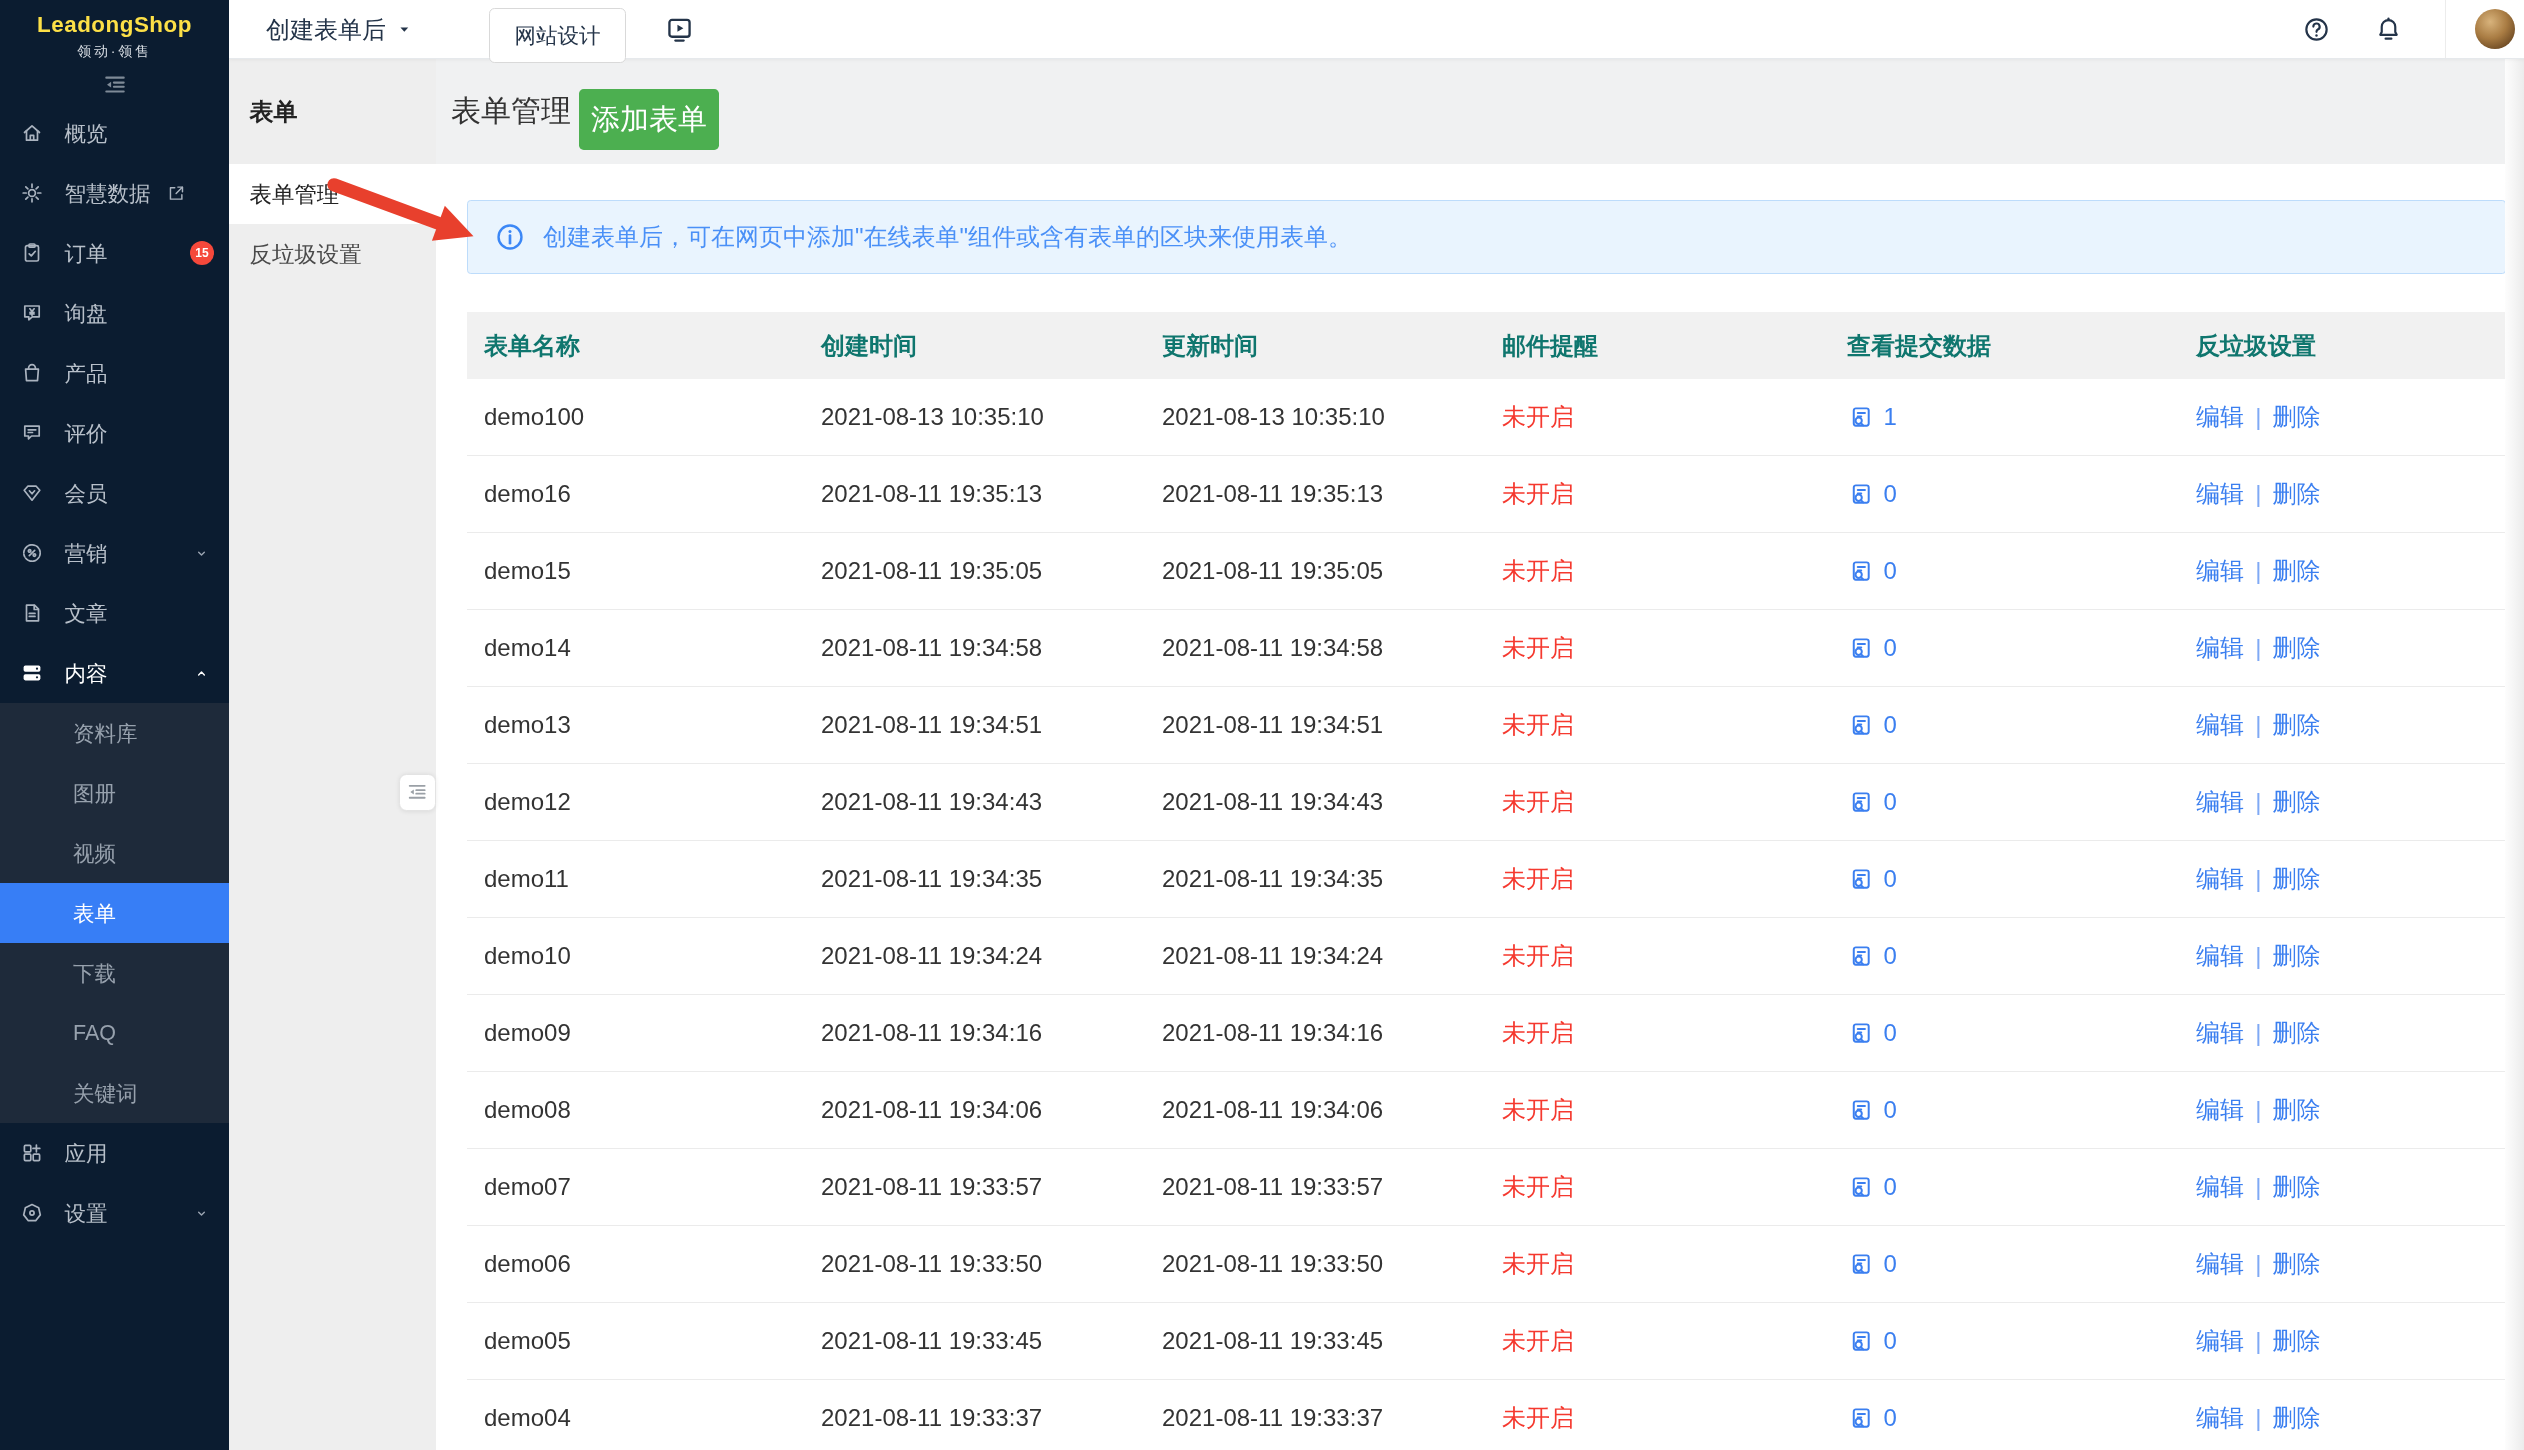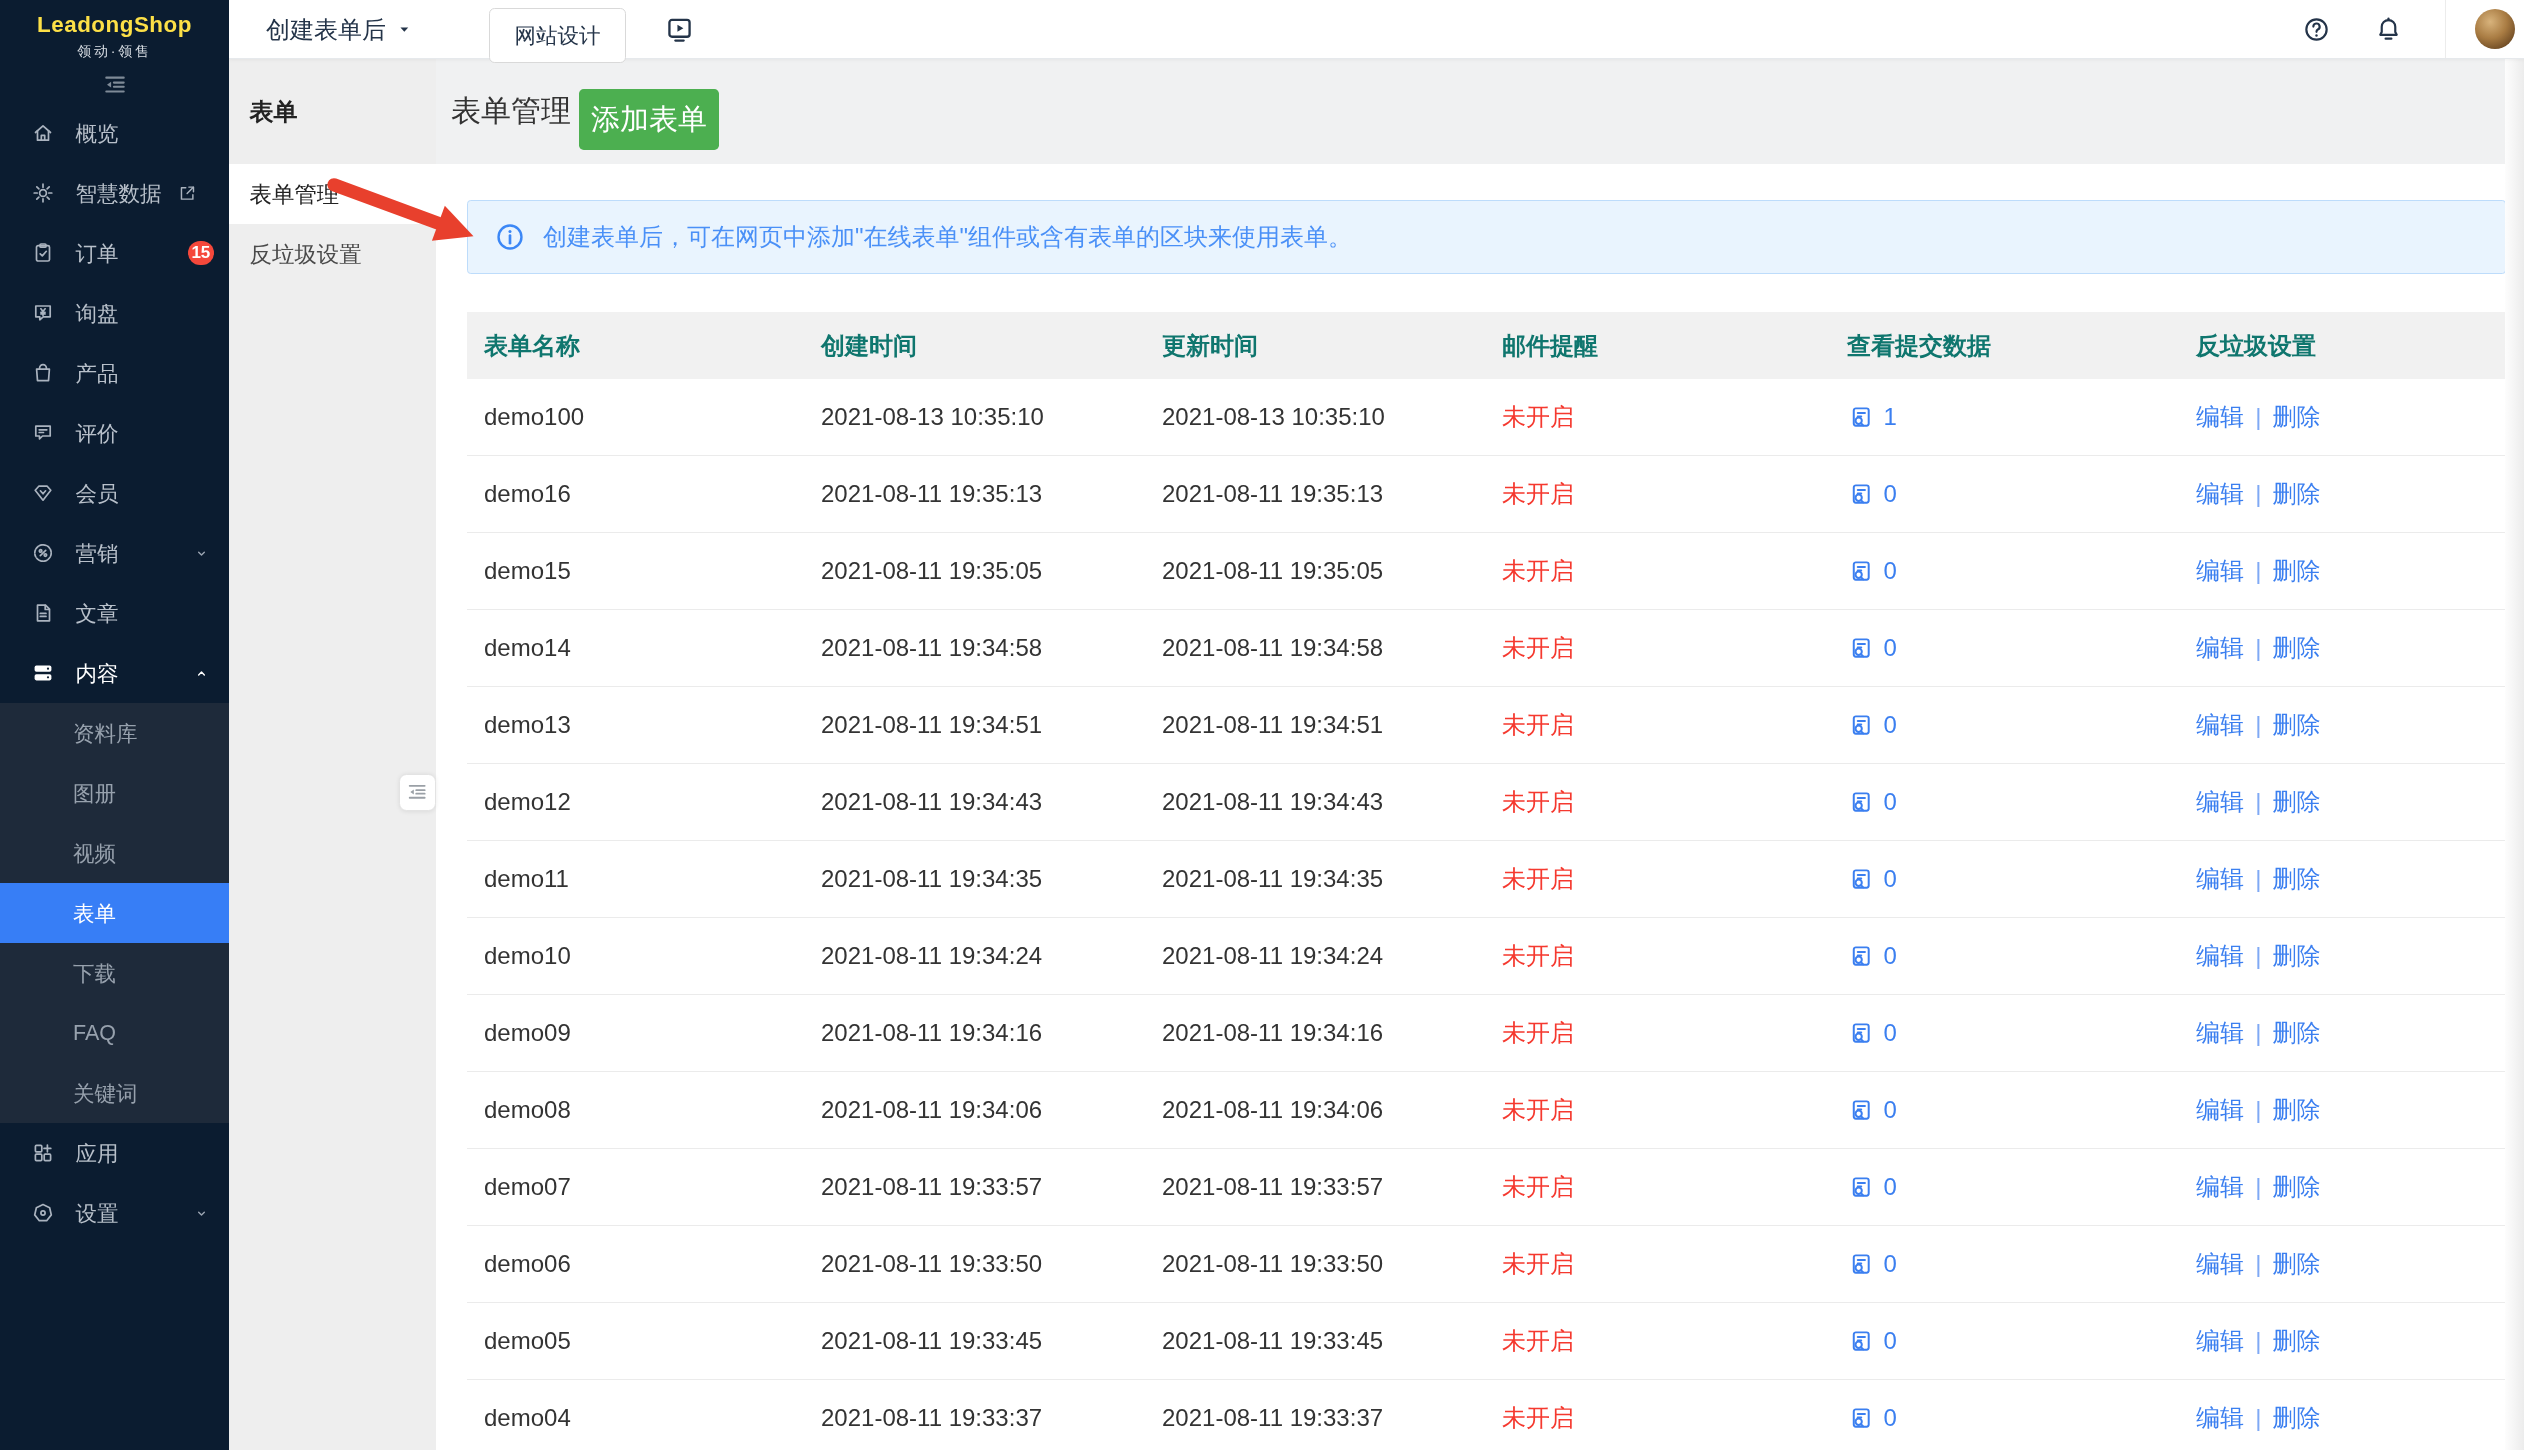--- a/index.html
+++ b/index.html
@@ -7,26 +7,26 @@
   *{box-sizing:border-box}
   svg{display:block}
 
   
   .sidebar{position:absolute;left:0;top:0;width:229px;height:1450px;background:#0b1c30;z-index:30;color:#b8c0ca}
   .logo{padding-top:12px;text-align:center}
   .wordmark{font-size:22.4px;font-weight:700;color:#fde047;letter-spacing:0.5px}
   .tagline{font-size:14px;color:#d9dee4;letter-spacing:2.8px;margin-top:4.7px}
   .collapse-top{width:26px;height:26px;margin:11.2px auto 0;color:#7f8a97;cursor:pointer}
   .side-nav{margin-top:5.6px}
-  .nav-item{position:relative;height:60px;display:flex;align-items:center;padding-left:31px;font-size:21.5px;color:#b8c0ca;cursor:pointer}
+  .nav-item{position:relative;height:60px;display:flex;align-items:center;padding-left:20px;font-size:21.5px;color:#b8c0ca;cursor:pointer}
   .nav-item .ico{width:24px;height:24px;margin-right:20.6px;flex:none;color:#aab3bf}
   .nav-item.parent-active{color:#fff}
   .nav-item.parent-active .ico{color:#fff}
   .nav-badge{position:absolute;right:15px;top:18px;min-width:24px;height:24px;padding:0 3.7px;border-radius:13px;background:#f5483b;color:#fff;
-    font-size:17px;font-weight:700;display:flex;align-items:center;justify-content:center}
+    font-size:12px;font-weight:700;display:flex;align-items:center;justify-content:center}
   .nav-caret{position:absolute;right:18.7px;top:21.5px;width:17px;height:17px;color:#9aa4b1}
   .ext-ico{width:20.6px;height:20.6px;margin-left:15px;color:#aab3bf}
   .submenu{background:#1e2a3a}
   .sub-item{height:60px;display:flex;align-items:center;padding-left:73px;font-size:21.5px;color:#97a1ad;cursor:pointer}
   .sub-item.active{background:#377ef6;color:#fff}
 
   
   .topbar{position:absolute;left:229px;top:0;width:2296px;height:59px;background:#fff;border-bottom:0.9px solid #e6e9ec;
     box-shadow:0 0.9px 3.7px rgba(0,0,0,.05);z-index:20}
   .shop{position:absolute;left:37px;top:0;height:59px;display:flex;align-items:center;font-size:24px;color:#243449;cursor:pointer}

